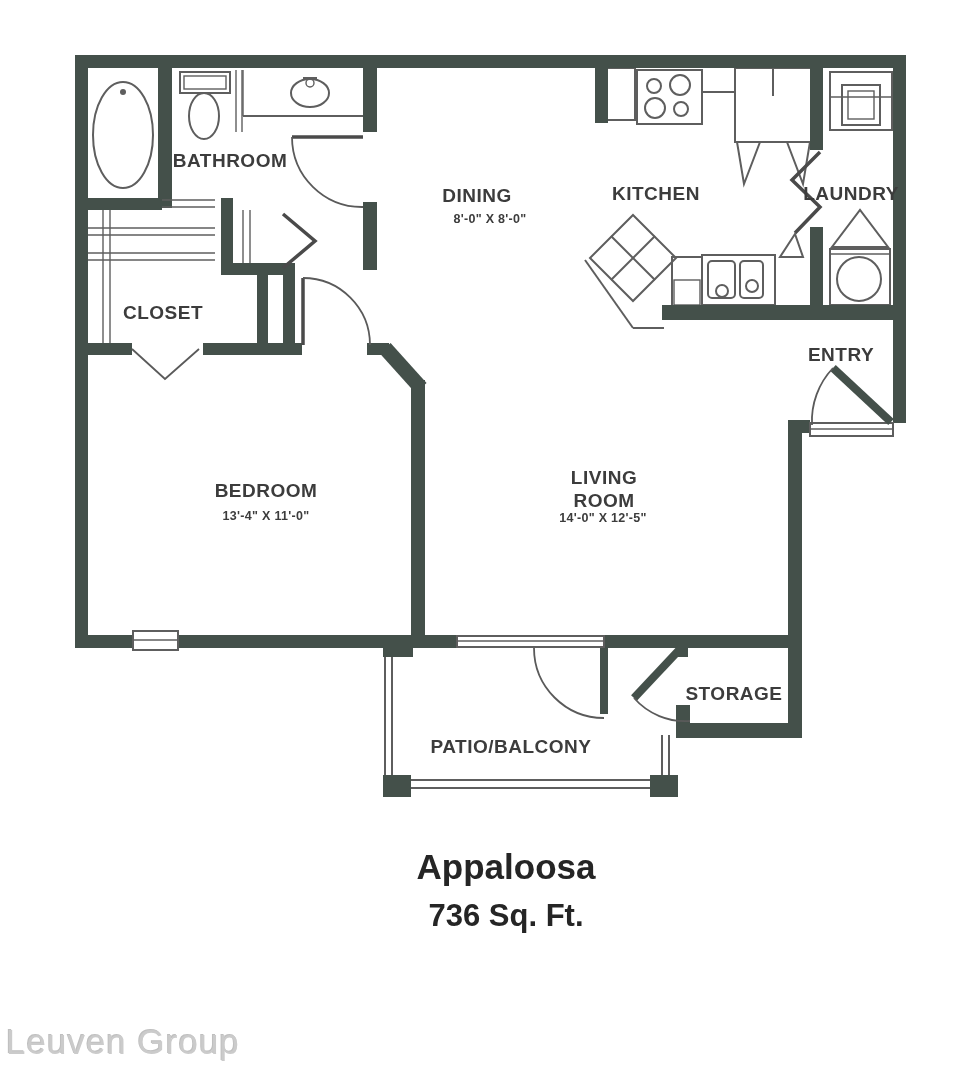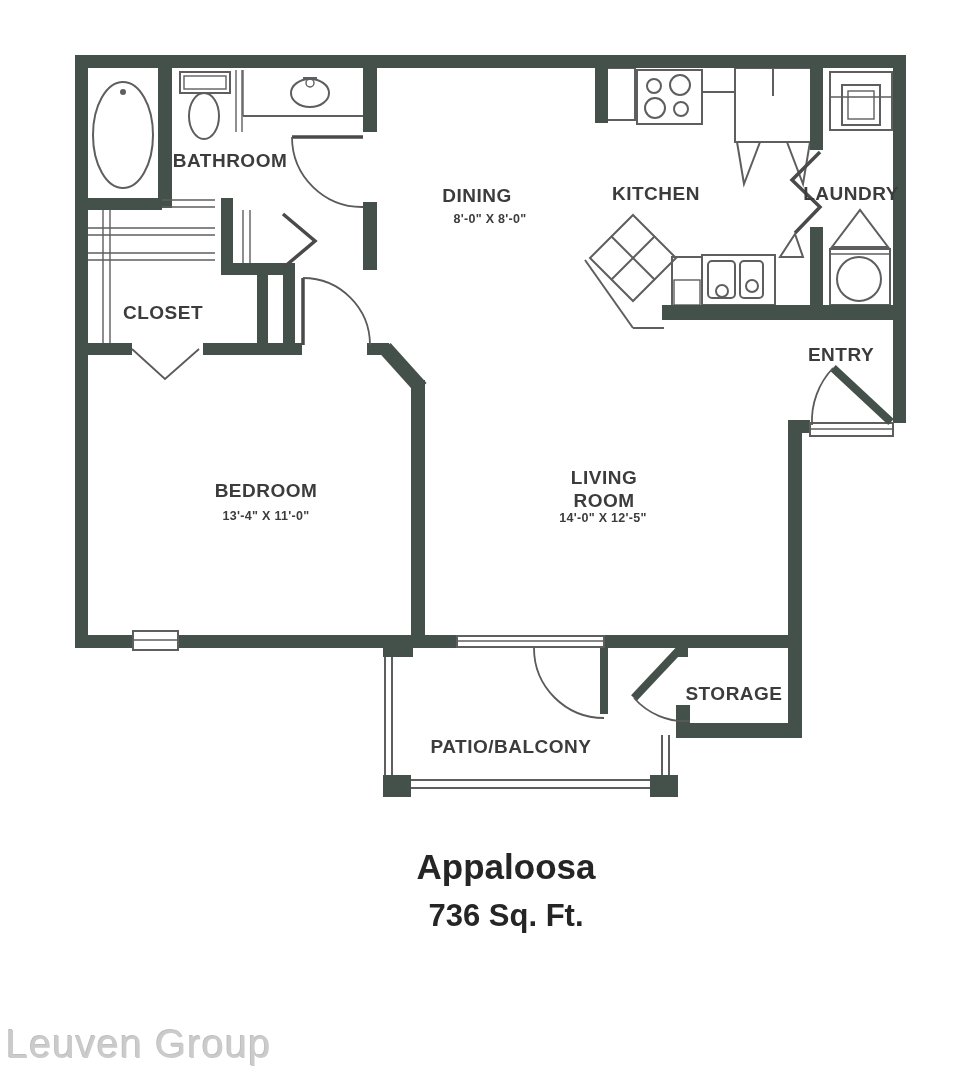--- a/index.html
+++ b/index.html
@@ -21,21 +21,21 @@
   .open{fill:#ffffff;stroke:var(--line);stroke-width:2;}
   
   text.label{font-family:"Liberation Sans",sans-serif;font-weight:bold;font-size:19px;
              letter-spacing:.5px;fill:var(--label);text-anchor:middle;}
   text.dims{font-family:"Liberation Sans",sans-serif;font-weight:bold;font-size:12.5px;
             letter-spacing:.3px;fill:var(--label);text-anchor:middle;}
   text.title1{font-family:"Liberation Sans",sans-serif;font-weight:bold;font-size:35px;
               fill:var(--title);text-anchor:middle;}
   text.title2{font-family:"Liberation Sans",sans-serif;font-weight:bold;font-size:31px;
               fill:var(--title);text-anchor:middle;}
-  .watermark{position:absolute;left:6px;top:1022px;font-size:40px;letter-spacing:1px;
+  .watermark{position:absolute;left:6px;top:1022px;font-size:35px;letter-spacing:1px;
              color:var(--watermark);font-family:"Liberation Sans",sans-serif;
              text-shadow:-1px -1px 0 #bfbfbf,1px 1px 0 #ffffff;text-align:right;}
 </style>
 </head>
 <body>
 
 <div class="stage">
   <svg width="964" height="1080" viewBox="0 0 964 1080">
 
     <g>

